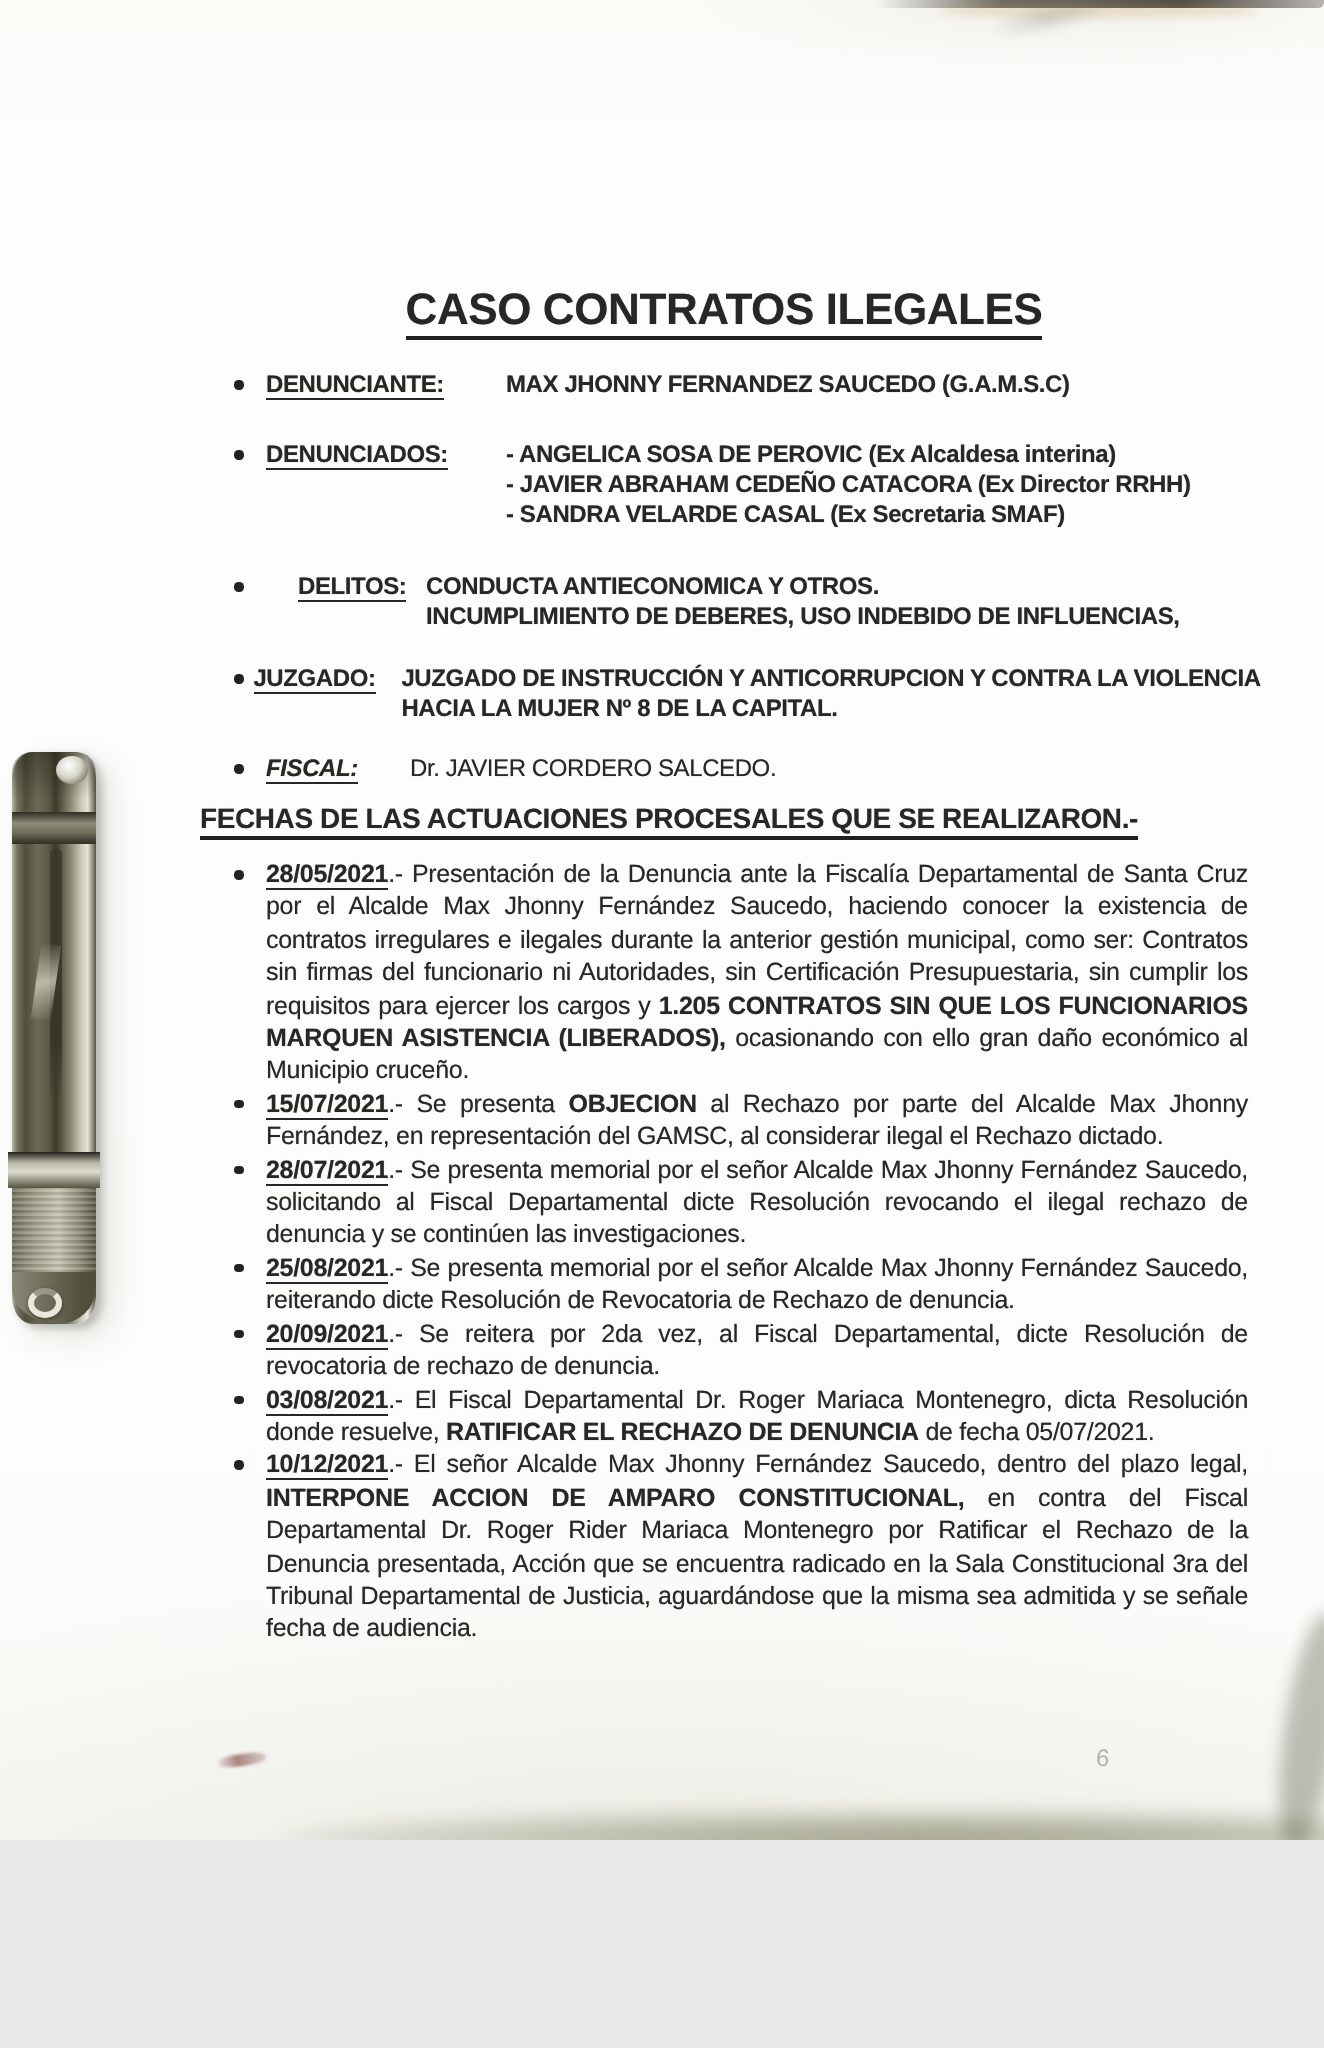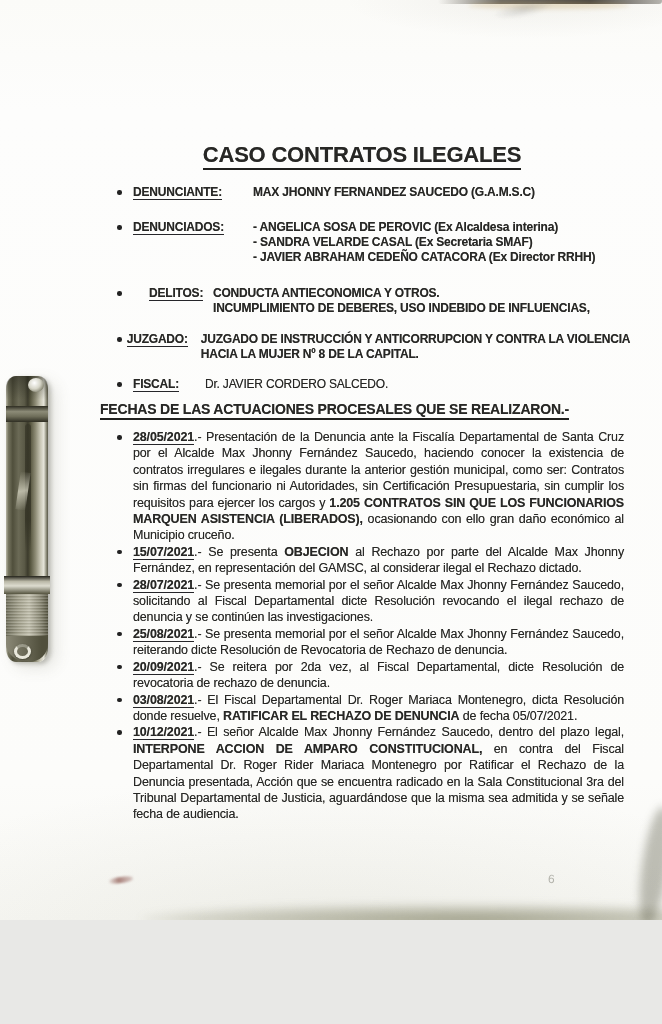--- a/index.html
+++ b/index.html
@@ -28,21 +28,21 @@
   li.party:nth-child(2){margin-top:20px;}
   li.party:nth-child(3){margin-top:21px;}
   li.party:nth-child(4){margin-top:16px;}
   li.party:nth-child(5){margin-top:15px;}
   .party-label{font-weight:700; flex:0 0 auto;}
   .party-label span{border-bottom:1.5px solid #26262a;}
   li.party:nth-child(1) .party-label{width:120px;}
   li.party:nth-child(2) .party-label{width:120px;}
   li.party:nth-child(3) .party-label{width:64px;margin-left:16px;}
   li.party:nth-child(4) .party-label{width:74px;}
-  li.party:nth-child(5) .party-label{width:72px;}
+  li.party:nth-child(5) .party-label{width:72px;font-style:italic;}
   .party-lines{flex:1;}
   .party-line{white-space:nowrap;}
   .party-lines.bold .party-line{font-weight:700;}
   h2.section{margin:8px 0 0 0; font-size:14px; line-height:19px; font-weight:700;
              letter-spacing:-0.2px;}
   h2.section span{border-bottom:2px solid #20201e; padding-bottom:1px;}
   .timeline{margin-top:10px;}
   li.event{position:relative; padding-left:33px; text-align:justify; font-size:12.5px;
            line-height:16.4px; letter-spacing:-0.15px;}
   li.event::before{content:""; position:absolute; left:17px; top:6px; width:4.5px; height:4.5px;
@@ -127,22 +127,22 @@
         <li class="party">
           <span class="party-label"><span>DENUNCIANTE:</span></span>
           <div class="party-lines bold">
             <div class="party-line">MAX JHONNY FERNANDEZ SAUCEDO (G.A.M.S.C)</div>
           </div>
         </li>
         <li class="party">
           <span class="party-label"><span>DENUNCIADOS:</span></span>
           <div class="party-lines bold">
             <div class="party-line">- ANGELICA SOSA DE PEROVIC (Ex Alcaldesa interina)</div>
+            <div class="party-line">- JAVIER ABRAHAM CEDEÑO CATACORA (Ex Director RRHH)</div>
             <div class="party-line">- SANDRA VELARDE CASAL (Ex Secretaria SMAF)</div>
-            <div class="party-line">- JAVIER ABRAHAM CEDEÑO CATACORA (Ex Director RRHH)</div>
           </div>
         </li>
         <li class="party">
           <span class="party-label"><span>DELITOS:</span></span>
           <div class="party-lines bold">
             <div class="party-line">CONDUCTA ANTIECONOMICA Y OTROS.</div>
             <div class="party-line">INCUMPLIMIENTO DE DEBERES, USO INDEBIDO DE INFLUENCIAS,</div>
           </div>
         </li>
         <li class="party">

